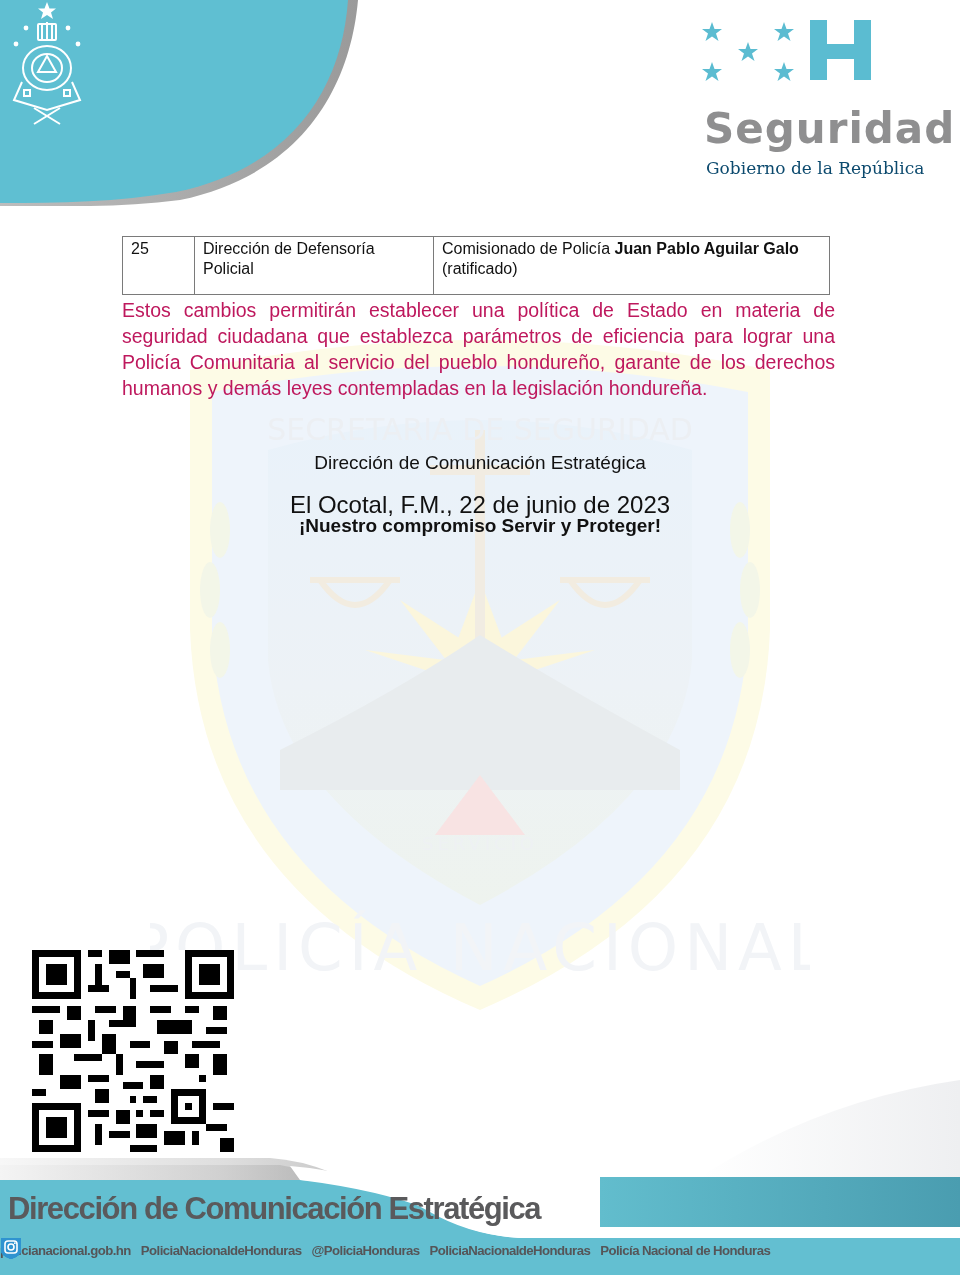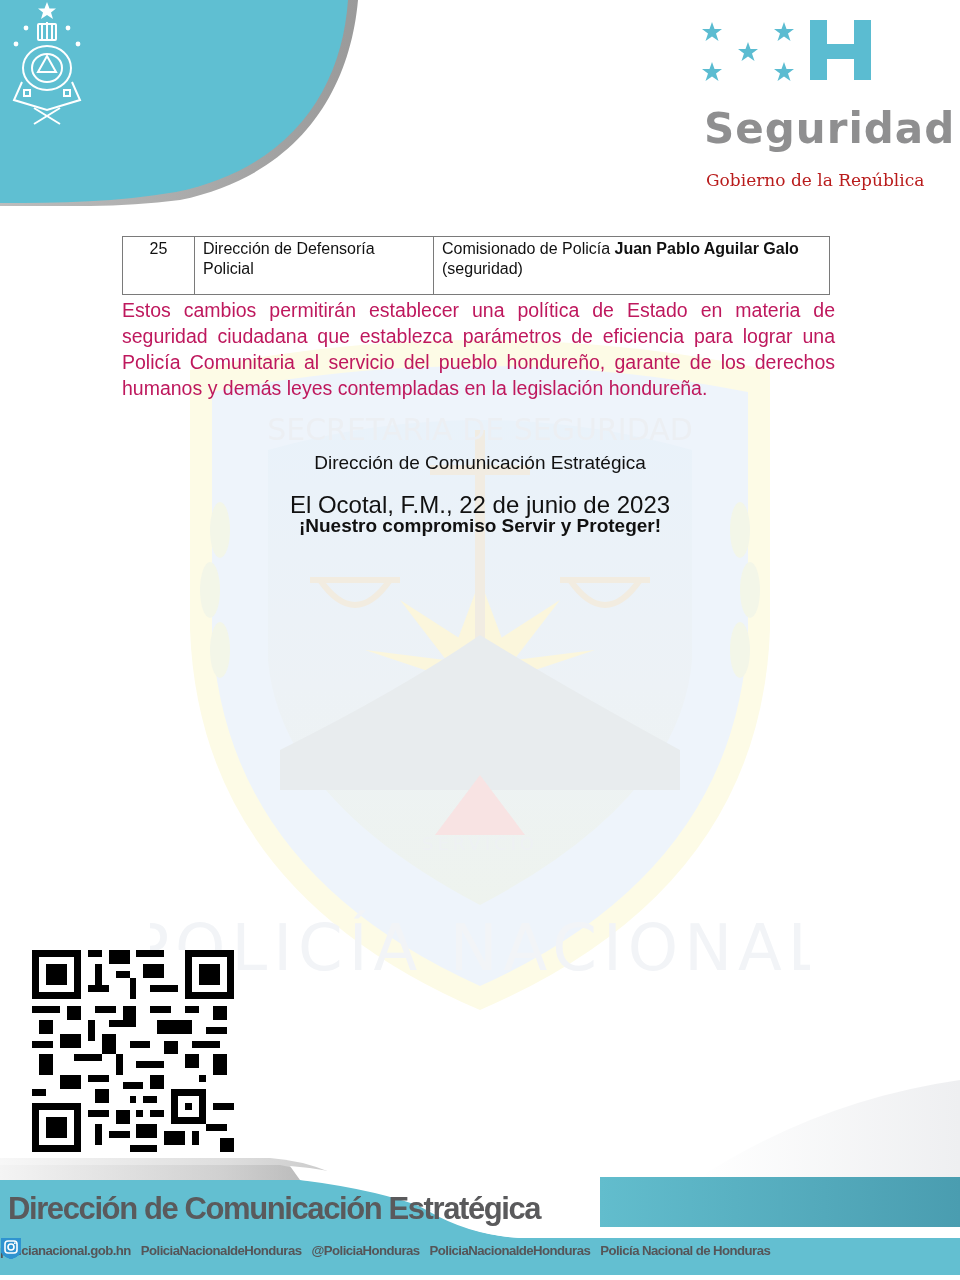--- a/index.html
+++ b/index.html
@@ -20,38 +20,38 @@
 
   .hdr-right { position: absolute; left: 700px; top: 14px; width: 260px; height: 180px; text-align: right; }
   .stars { position: absolute; left: 0; top: 6px; }
   .big-h { position: absolute; left: 110px; top: 0; }
   .seg-word {
     position: absolute; left: 4px; top: 90px; white-space: nowrap;
     font-family: "DejaVu Sans", sans-serif; font-weight: bold; font-size: 42px;
     color: #8f8f90; letter-spacing: 1px;
   }
   .gob-word {
-    position: absolute; left: 6px; top: 156px; white-space: nowrap;
-    font-family: "DejaVu Serif", serif; font-size: 17px; color: #b91c1c;
+    position: absolute; left: 6px; top: 144px; white-space: nowrap;
+    font-family: "DejaVu Serif", serif; font-size: 17px; color: #0c4a6e;
   }
 
   
   .watermark { position: absolute; left: 150px; top: 330px; opacity: 1; }
 
   
   .content { position: absolute; left: 122px; top: 236px; width: 713px; }
   table.assign {
     width: 708px; border-collapse: collapse; font-size: 16px; line-height: 20px;
     background: transparent;
   }
   table.assign td {
     border: 1.5px solid #7a7a7a; vertical-align: top; padding: 2px 8px 8px 8px;
     height: 58px; color: #111;
   }
-  table.assign td.c-num { width: 72px; text-align: center; }
+  table.assign td.c-num { width: 72px; }
   table.assign td.c-dir { width: 239px; }
   .para {
     margin-top: 2px; font-size: 19.5px; line-height: 26px; text-align: justify;
     color: #be185d;
   }
 
   .closing { position: absolute; left: 0; width: 960px; text-align: center; color: #111; }
   .closing.l1 { top: 452px; font-size: 19px; }
   .closing.l2 { top: 491px; font-size: 24px; }
   .closing.l3 { top: 515px; font-size: 19px; font-weight: bold; }
@@ -189,21 +189,21 @@
   <text x="330" y="110" text-anchor="middle" font-family="DejaVu Sans, sans-serif" font-size="30" fill="#eceff3">SECRETARIA DE SEGURIDAD</text>
   <text x="330" y="640" text-anchor="middle" font-family="DejaVu Sans, sans-serif" font-size="64" fill="#f2f4f7" letter-spacing="6">POLICÍA NACIONAL</text>
 </svg>
 
 <div class="content">
   <table class="assign">
     <tbody>
         <tr>
       <td class="c-num">25</td>
       <td class="c-dir">Dirección de Defensoría Policial</td>
-      <td class="c-app"><span>Comisionado de Policía </span><b>Juan Pablo Aguilar Galo</b><span> (seguridad)</span></td>
+      <td class="c-app"><span>Comisionado de Policía </span><b>Juan Pablo Aguilar Galo</b><span> (ratificado)</span></td>
     </tr>
   </tbody>
     </table>
   <p class="para">Estos cambios permitirán establecer una política de Estado en materia de seguridad ciudadana que establezca parámetros de eficiencia para lograr una Policía Comunitaria al servicio del pueblo hondureño, garante de los derechos humanos y demás leyes contempladas en la legislación hondureña.</p>
 </div>
 
 <div class="closing l1">Dirección de Comunicación Estratégica</div>
 <div class="closing l2">El Ocotal, F.M., 22 de junio de 2023</div>
 <div class="closing l3">¡Nuestro compromiso Servir y Proteger!</div>
 

